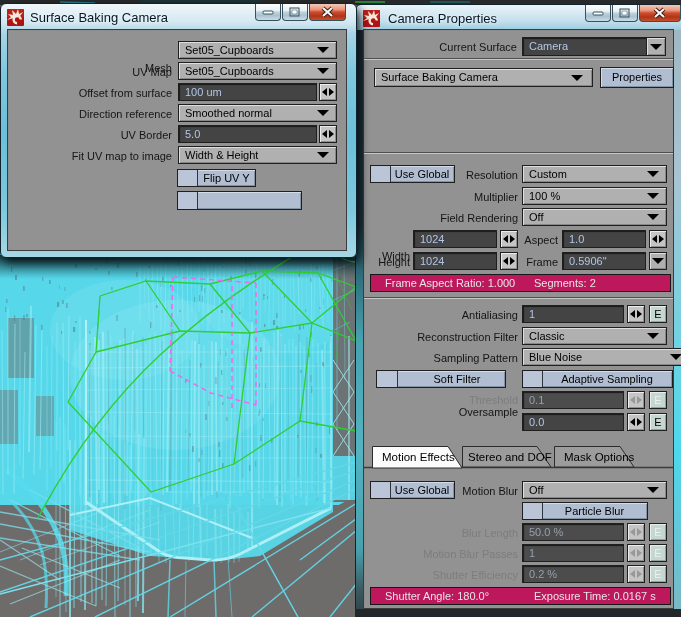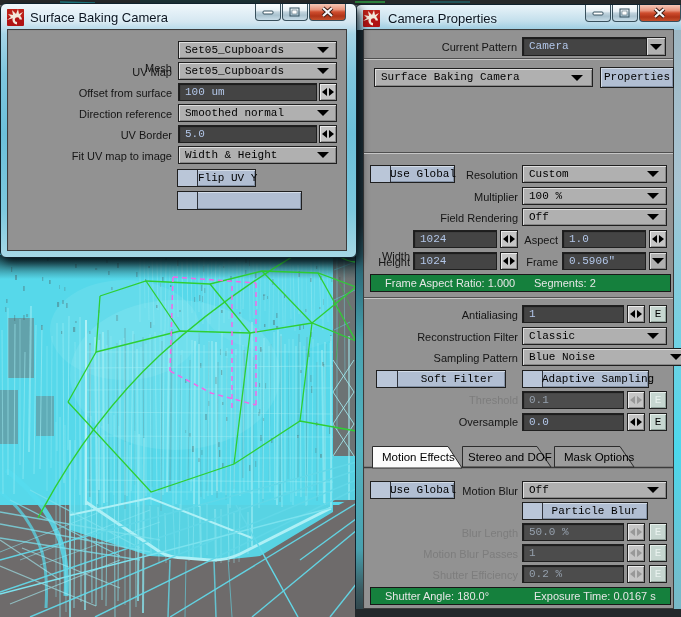--- a/index.html
+++ b/index.html
@@ -13,21 +13,21 @@
 .capbar{position:absolute;display:flex;}
 .cbtn{height:17px;border:1px solid #38505c;border-top:none;box-sizing:border-box;
   border-radius:0 0 4px 4px;position:relative;}
 .cbtn.norm{background:linear-gradient(#fdfefe 0%,#e8f1f6 40%,#c2d4de 50%,#a9c2cf 70%,#c8dde8 100%);}
 .cbtn.close{background:linear-gradient(#f6c9b8 0%,#e8947c 35%,#cf4d2e 50%,#b03418 75%,#c4502c 100%);}
 
 .content{position:absolute;background:#929292;border:1px solid #3c3c3c;box-sizing:border-box;
   box-shadow:inset 1px 1px 0 #8d8d8d;}
 .lbl{position:absolute;height:16px;line-height:16px;text-align:right;color:#151515;white-space:nowrap;}
 .lbl.dis{color:#7d7d7d;}
-.dd,.inp,.arr,.ebtn,.bbtn{position:absolute;box-sizing:border-box;border:1px solid #1f1f1f;height:18px;font-family:Liberation Mono, monospace;}
+.dd,.inp,.arr,.ebtn,.bbtn{position:absolute;box-sizing:border-box;border:1px solid #1f1f1f;height:18px;}
 .dd{white-space:nowrap;background:#b0b0b0;box-shadow:inset 1px 1px 0 #dedede,inset -1px -1px 0 #878787;
   line-height:16px;padding-left:6px;color:#000;}
 .dd .tri{position:absolute;right:7px;top:5px;width:0;height:0;
   border-left:6px solid transparent;border-right:6px solid transparent;border-top:6px solid #000;}
 .inp{white-space:nowrap;background:#444;box-shadow:inset 1px 1px 1px #1a1a1a;line-height:16px;padding-left:6px;
   color:#b2c6e8;}
 .inp.dis{background:#4c4c4c;color:#95a0ad;}
 .arr{background:#c5c5c5;box-shadow:inset 1px 1px 0 #ececec,inset -1px -1px 0 #8f8f8f;width:18px;}
 .arr i{position:absolute;top:4px;width:0;height:0;border-top:4px solid transparent;border-bottom:4px solid transparent;}
 .arr i.l{left:2px;border-right:5px solid #000;}
@@ -36,21 +36,21 @@
 .arr.dis i.r{border-left-color:#989898;}
 .ebtn{background:#c6d6d0;box-shadow:inset 1px 1px 0 #e6efeb,inset -1px -1px 0 #93a49d;
   width:18px;text-align:center;line-height:16px;color:#000;}
 .ebtn.dis{color:#e9f2ee;}
 .bbtn{background:#b1bed2;box-shadow:inset 1px 1px 0 #d3dce8,inset -1px -1px 0 #8492a6;
   line-height:16px;color:#000;}
 .bbtn .cbx{position:absolute;left:0;top:0;bottom:0;border-right:1px solid #30343c;
   background:#bac6d8;}
 .bbtn .t{position:absolute;left:0;right:0;text-align:center;white-space:nowrap;}
 .sep{position:absolute;height:2px;background:linear-gradient(#4f4f4f 50%,#c6c6c6 50%);}
-.ibar{position:absolute;white-space:nowrap;height:18px;background:#15803d;border:1px solid #181818;box-sizing:border-box;
+.ibar{position:absolute;white-space:nowrap;height:18px;background:#be185d;border:1px solid #181818;box-sizing:border-box;
   color:#e6e6e6;line-height:16px;text-decoration:underline;}
 </style></head>
 <body>
 <svg id="vp" width="681" height="617" viewBox="0 0 681 617">
     <rect width="681" height="617" fill="#6e6b6b"></rect>
 <rect x="0" y="0" width="681" height="5" fill="#27292a"></rect>
 <rect x="140" y="0" width="120" height="4" fill="#1d3336"></rect>
 <line x1="355" y1="2" x2="385" y2="2" stroke="#2f9e43" stroke-width="1.5"></line>
 <line x1="60" y1="2" x2="95" y2="3" stroke="#1f7e86" stroke-width="1.5"></line>
 <line x1="430" y1="2" x2="470" y2="2" stroke="#1f7e86" stroke-width="1"></line>
@@ -509,21 +509,21 @@
 <div class="lbl" style="left:7px;top:148px;width:165px;">Fit UV map to image</div>
 <div class="dd" style="left:178px;top:146px;width:159px;">Width &amp; Height<i class="tri"></i></div>
 <div class="bbtn" style="left:177px;top:169px;width:79px;">
     <span class="cbx" style="width:19px"></span>
     <span class="t" style="left:20px;">Flip UV Y</span>
   </div>
 <div class="bbtn" style="left:177px;top:191px;width:125px;height:19px;line-height:17px;">
     <span class="cbx" style="width:19px"></span>
   </div>
 
-<div class="lbl" style="left:363px;top:39px;width:154px;">Current Pattern</div>
+<div class="lbl" style="left:363px;top:39px;width:154px;">Current Surface</div>
 <div class="inp" style="left:522px;top:37px;width:137px;height:19px;line-height:17px;">Camera</div>
 <div class="dd" style="left:646px;top:37px;width:20px;height:19px;">
     <i class="tri" style="right:3px;top:6px;"></i>
   </div>
 <div class="sep" style="left:364px;top:58px;width:309px;"></div>
 <div class="dd" style="left:374px;top:68px;width:219px;height:19px;line-height:17px;">Surface Baking Camera<i class="tri" style="top:6px;right:9px;"></i></div>
 <div class="bbtn" style="left:600px;top:67px;width:74px;height:21px;line-height:19px;">
     <span class="t">Properties</span>
   </div>
 <div class="sep" style="left:364px;top:152px;width:309px;"></div>
@@ -575,32 +575,32 @@
   </div>
 <div class="ebtn" style="left:649px;top:305px;">E</div>
 <div class="lbl" style="left:363px;top:329px;width:155px;">Reconstruction Filter</div>
 <div class="dd" style="left:522px;top:327px;width:145px;">Classic<i class="tri"></i></div>
 <div class="lbl" style="left:380px;top:350px;width:138px;">Sampling Pattern</div>
 <div class="dd" style="left:522px;top:348px;width:168px;">Blue Noise<i class="tri"></i></div>
 <div class="bbtn" style="left:376px;top:370px;width:130px;">
     <span class="cbx" style="width:20px"></span>
     <span class="t" style="left:20px;text-align:center;padding-left:12px;">Soft Filter</span>
   </div>
-<div class="bbtn" style="left:522px;top:370px;width:127px;">
+<div class="bbtn" style="left:522px;top:370px;width:151px;">
     <span class="cbx" style="width:19px"></span>
     <span class="t" style="left:19px;">Adaptive Sampling</span>
   </div>
 <div class="lbl dis" style="left:380px;top:392px;width:138px;">Threshold</div>
 <div class="inp dis" style="left:522px;top:391px;width:102px;">0.1</div>
 <div class="arr dis" style="left:627px;top:391px;">
     <i class="l"></i>
     <i class="r"></i>
   </div>
 <div class="ebtn dis" style="left:649px;top:391px;">E</div>
-<div class="lbl" style="left:380px;top:414px;width:138px;">Oversample</div>
+<div class="lbl" style="left:380px;top:404px;width:138px;">Oversample</div>
 <div class="inp" style="left:522px;top:413px;width:102px;">0.0</div>
 <div class="arr" style="left:627px;top:413px;">
     <i class="l"></i>
     <i class="r"></i>
   </div>
 <div class="ebtn" style="left:649px;top:413px;">E</div>
 
 <svg class="abs" style="left:363px;top:445px;" width="311" height="24">
  <path d="M0 22.5 H10 M97 22.5 H311" stroke="#3c3c3c" stroke-width="1.5"></path>
  <path d="M191.5 22 V1.5 H257 L271 22 Z" fill="#9c9c9c" stroke="#2c2c2c"></path>

